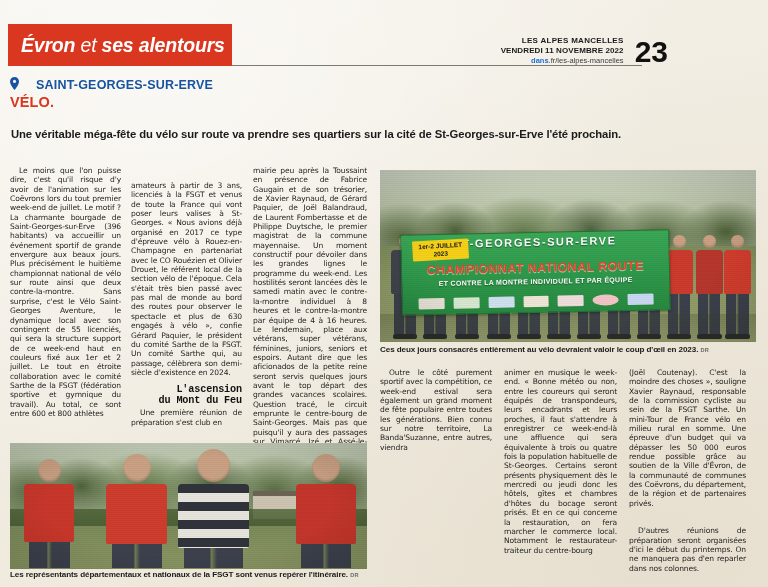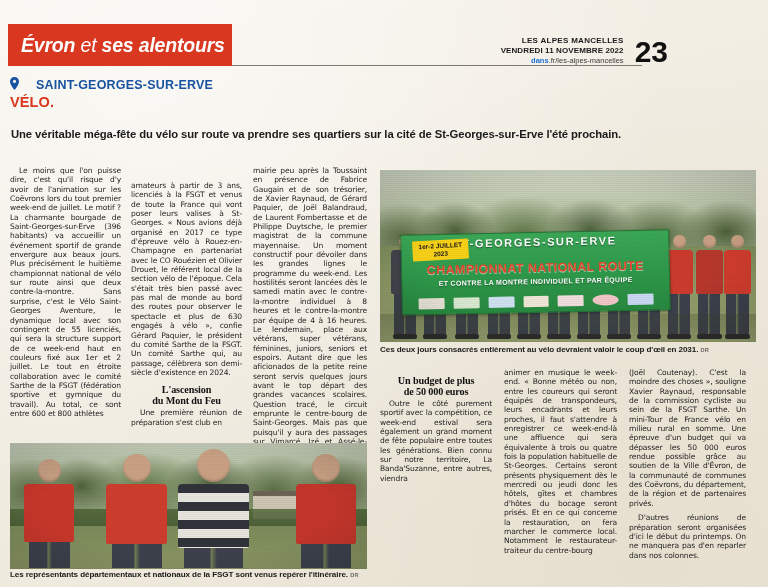--- a/index.html
+++ b/index.html
@@ -184,28 +184,28 @@
     font-size: 7.55px;
     line-height: 9.35px;
     color: #1c1c1c;
     text-align: justify;
     font-family: "DejaVu Sans", sans-serif;
     letter-spacing: -0.12px;
   }
   .col p { margin: 0; }
   .col p.indent { text-indent: 9px; }
   .col .subhead {
-    font-family: Liberation Serif, serif;
+    font-family: Liberation Mono, monospace;
     font-size: 10.2px;
     line-height: 11px;
     font-weight: bold;
     color: #111;
     margin: 7px 0 2px 0;
     letter-spacing: -0.15px;
-    text-align: center;
+    text-align: right;
   }
 
   
   #col1 { left: 10px;  top: 166px; width: 111px; }
   #col2 { left: 131px; top: 181px; width: 111px; }
   #col3 { left: 253px; top: 166px; width: 114px; }
 
   
   #col4 { left: 380px; top: 368px; width: 112px; }
   #col5 { left: 504px; top: 368px; width: 113px; }
@@ -580,37 +580,35 @@
         </div>
       </div>
 
       <div class="ground-shadow"></div>
       <div class="grain"></div>
       <div class="vignette"></div>
     </div>
   </div>
 
   <div class="photo-caption">
-    <span>Ces deux jours consacrés entièrement au vélo devraient valoir le coup d'œil en 2031.</span>
+    <span>Ces deux jours consacrés entièrement au vélo devraient valoir le coup d'œil en 2023.</span>
     <span class="credit">DR</span>
   </div>
 
   <div class="col" id="col4">
-    <div class="subhead" style="white-space:pre-line;">Un budget de plus
-de 50 000 euros</div>
     <p class="indent">Outre le côté purement sportif avec la compétition, ce week-end estival sera également un grand moment de fête populaire entre toutes les générations. Bien connu sur notre territoire, La Banda'Suzanne, entre autres, viendra</p>
   </div>
 
   <div class="col" id="col5">
     <p>animer en musique le week-end. « Bonne météo ou non, entre les coureurs qui seront équipés de transpondeurs, leurs encadrants et leurs proches, il faut s'attendre à enregistrer ce week-end-là une affluence qui sera équivalente à trois ou quatre fois la population habituelle de St-Georges. Certains seront présents physiquement dès le mercredi ou jeudi donc les hôtels, gîtes et chambres d'hôtes du bocage seront prisés. Et en ce qui concerne la restauration, on fera marcher le commerce local. Notamment le restaurateur-traiteur du centre-bourg</p>
   </div>
 
   <div class="col" id="col6">
     <p>(Joël Coutenay). C'est la moindre des choses », souligne Xavier Raynaud, responsable de la commission cycliste au sein de la FSGT Sarthe. Un mini-Tour de France vélo en milieu rural en somme. Une épreuve d'un budget qui va dépasser les 50 000 euros rendue possible grâce au soutien de la Ville d'Évron, de la communauté de communes des Coëvrons, du département, de la région et de partenaires privés.</p>
-    <p class="indent" style="margin-top:5px;">D'autres réunions de préparation seront organisées d'ici le début du printemps. On ne manquera pas d'en reparler dans nos colonnes.</p>
+    <p class="indent" style="margin-top:18px;">D'autres réunions de préparation seront organisées d'ici le début du printemps. On ne manquera pas d'en reparler dans nos colonnes.</p>
   </div>
 
   <div class="photo-second">
     <div class="scene">
       <div class="sky" style="height:52%; background:linear-gradient(180deg,#c6cfbb 0%, #aab694 60%, #93a17e 100%);"></div>
       <div class="treeline" style="top:2%; height:52%;"></div>
       <div class="house"></div>
       <div class="hedge"></div>
       <div class="ground" style="height:34%; background:linear-gradient(180deg,#7b8a59 0%, #8c9764 100%);"></div>
 

